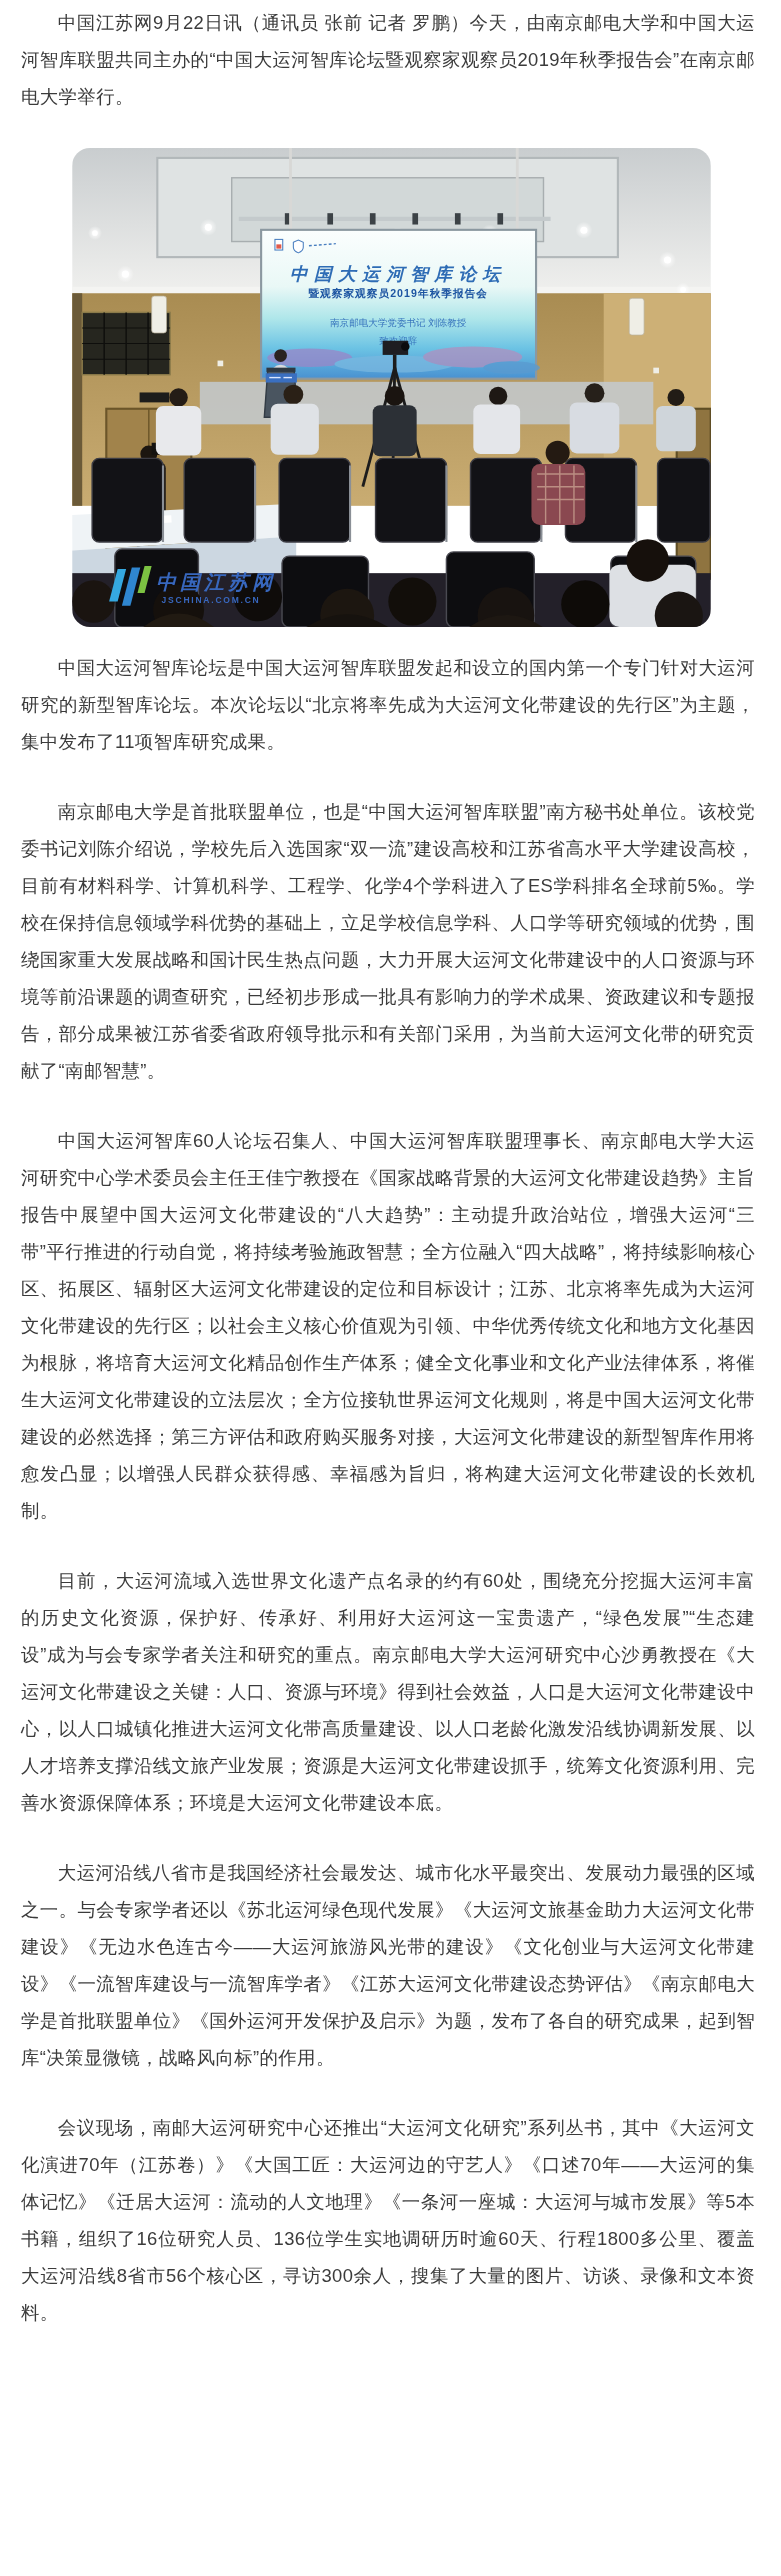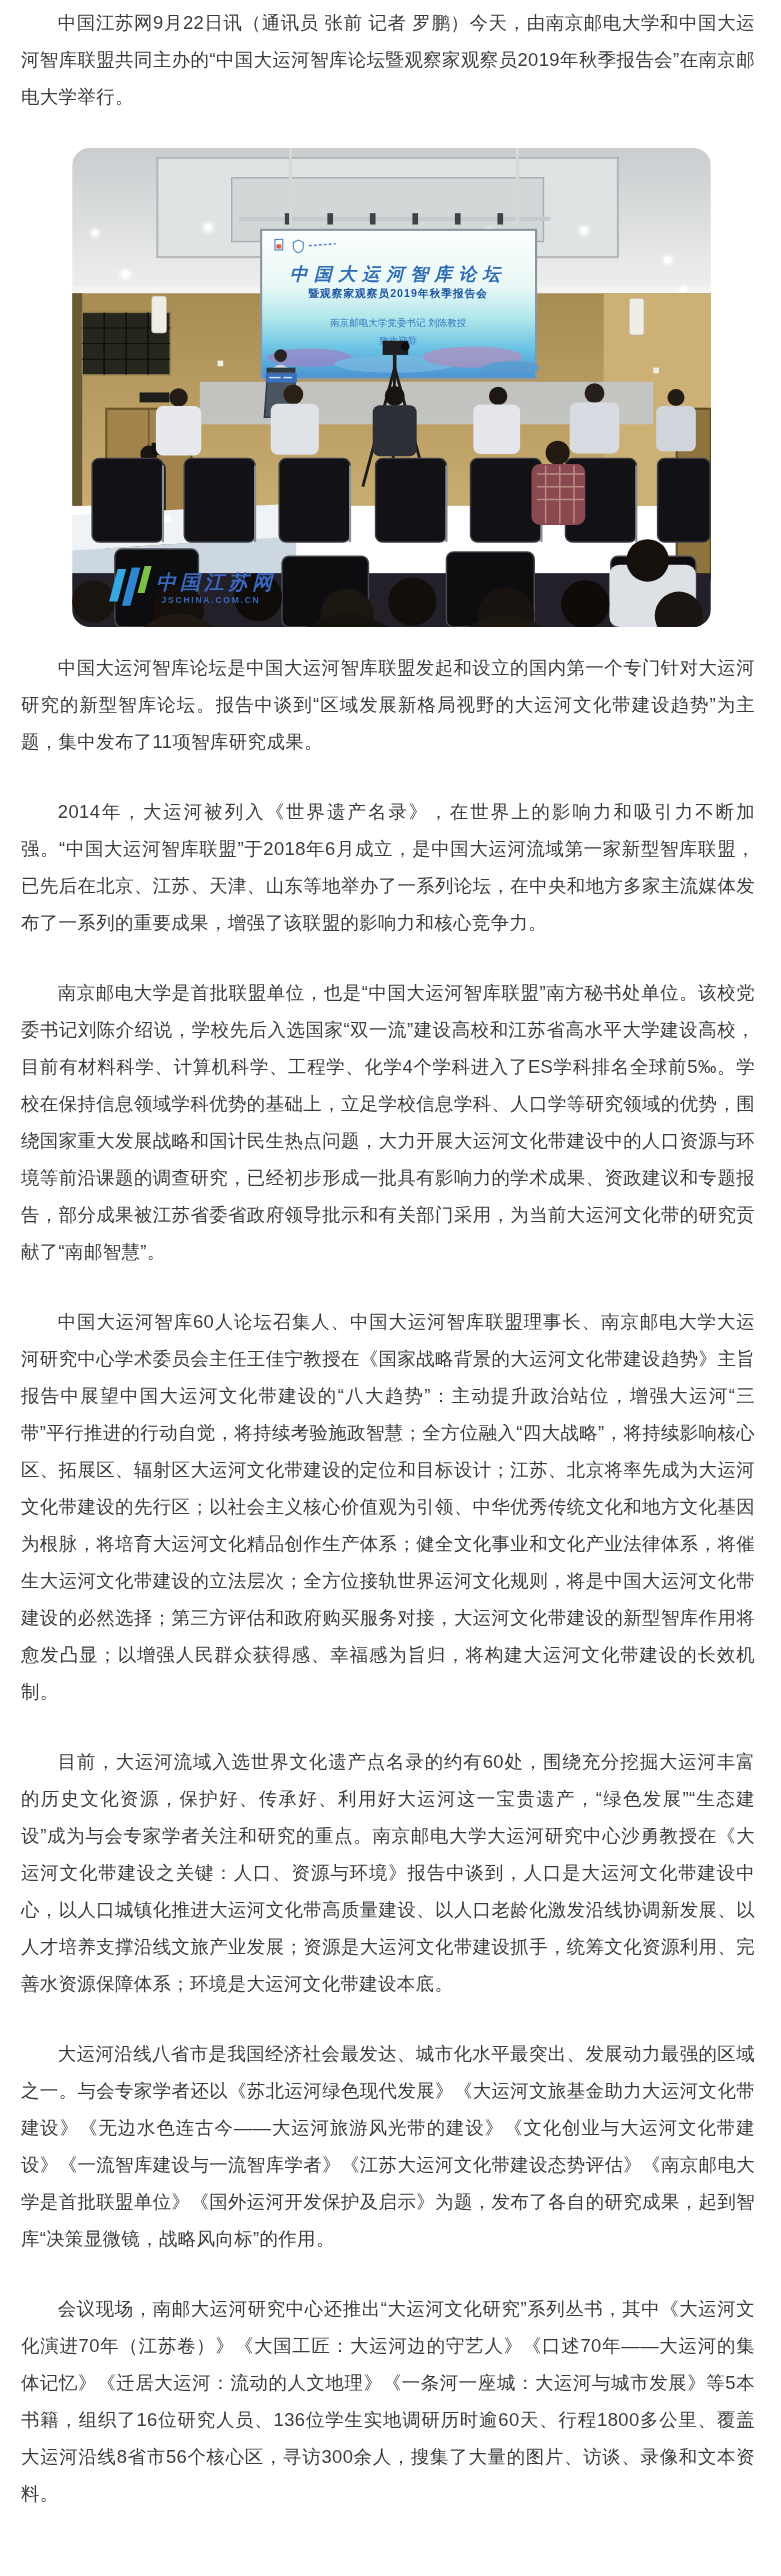--- a/index.html
+++ b/index.html
@@ -291,22 +291,21 @@
           <polygon points="70,646 84,592 96,592 82,646" fill="#2f86d0"></polygon>
           <polygon points="92,628 102,590 112,590 102,628" fill="#7cc242"></polygon>
           <rect x="96" y="636" width="12" height="10" fill="#7cc242" transform="skewX(-16)"></rect>
         </g>
         <text x="118" y="622" font-size="28" font-weight="bold" font-style="italic" letter-spacing="6" fill="#3a6cc8" opacity="0.95">中国江苏网</text>
         <text x="126" y="642" font-size="12" font-weight="bold" letter-spacing="2.5" fill="#3a6cc8" opacity="0.95">JSCHINA.COM.CN</text>
       </g>
     </svg>
   </figure>
 
-  <p class="para">中国大运河智库论坛是中国大运河智库联盟发起和设立的国内第一个专门针对大运河研究的新型智库论坛。报告中谈到“区域发展新格局视野的大运河文化带建设趋势”为主题，集中发布了11项智库研究成果。</p>
-  <p class="para">2014年，大运河被列入《世界遗产名录》，在世界上的影响力和吸引力不断加强。“中国大运河智库联盟”于2018年6月成立，是中国大运河流域第一家新型智库联盟，已先后在北京、江苏、天津、山东等地举办了一系列论坛，在中央和地方多家主流媒体发布了一系列的重要成果，增强了该联盟的影响力和核心竞争力。</p>
+  <p class="para">中国大运河智库论坛是中国大运河智库联盟发起和设立的国内第一个专门针对大运河研究的新型智库论坛。本次论坛以“北京将率先成为大运河文化带建设的先行区”为主题，集中发布了11项智库研究成果。</p>
   <p class="para">南京邮电大学是首批联盟单位，也是“中国大运河智库联盟”南方秘书处单位。该校党委书记刘陈介绍说，学校先后入选国家“双一流”建设高校和江苏省高水平大学建设高校，目前有材料科学、计算机科学、工程学、化学4个学科进入了ES学科排名全球前5‰。学校在保持信息领域学科优势的基础上，立足学校信息学科、人口学等研究领域的优势，围绕国家重大发展战略和国计民生热点问题，大力开展大运河文化带建设中的人口资源与环境等前沿课题的调查研究，已经初步形成一批具有影响力的学术成果、资政建议和专题报告，部分成果被江苏省委省政府领导批示和有关部门采用，为当前大运河文化带的研究贡献了“南邮智慧”。</p>
   <p class="para">中国大运河智库60人论坛召集人、中国大运河智库联盟理事长、南京邮电大学大运河研究中心学术委员会主任王佳宁教授在《国家战略背景的大运河文化带建设趋势》主旨报告中展望中国大运河文化带建设的“八大趋势”：主动提升政治站位，增强大运河“三带”平行推进的行动自觉，将持续考验施政智慧；全方位融入“四大战略”，将持续影响核心区、拓展区、辐射区大运河文化带建设的定位和目标设计；江苏、北京将率先成为大运河文化带建设的先行区；以社会主义核心价值观为引领、中华优秀传统文化和地方文化基因为根脉，将培育大运河文化精品创作生产体系；健全文化事业和文化产业法律体系，将催生大运河文化带建设的立法层次；全方位接轨世界运河文化规则，将是中国大运河文化带建设的必然选择；第三方评估和政府购买服务对接，大运河文化带建设的新型智库作用将愈发凸显；以增强人民群众获得感、幸福感为旨归，将构建大运河文化带建设的长效机制。</p>
-  <p class="para">目前，大运河流域入选世界文化遗产点名录的约有60处，围绕充分挖掘大运河丰富的历史文化资源，保护好、传承好、利用好大运河这一宝贵遗产，“绿色发展”“生态建设”成为与会专家学者关注和研究的重点。南京邮电大学大运河研究中心沙勇教授在《大运河文化带建设之关键：人口、资源与环境》报告中谈到，人口是大运河文化带建设中心，以人口城镇化推进大运河文化带高质量建设、以人口老龄化激发沿线协调新发展、以人才培养支撑沿线文旅产业发展；资源是大运河文化带建设抓手，统筹文化资源利用、完善水资源保障体系；环境是大运河文化带建设本底。</p>
+  <p class="para">目前，大运河流域入选世界文化遗产点名录的约有60处，围绕充分挖掘大运河丰富的历史文化资源，保护好、传承好、利用好大运河这一宝贵遗产，“绿色发展”“生态建设”成为与会专家学者关注和研究的重点。南京邮电大学大运河研究中心沙勇教授在《大运河文化带建设之关键：人口、资源与环境》得到社会效益，人口是大运河文化带建设中心，以人口城镇化推进大运河文化带高质量建设、以人口老龄化激发沿线协调新发展、以人才培养支撑沿线文旅产业发展；资源是大运河文化带建设抓手，统筹文化资源利用、完善水资源保障体系；环境是大运河文化带建设本底。</p>
   <p class="para">大运河沿线八省市是我国经济社会最发达、城市化水平最突出、发展动力最强的区域之一。与会专家学者还以《苏北运河绿色现代发展》《大运河文旅基金助力大运河文化带建设》《无边水色连古今——大运河旅游风光带的建设》《文化创业与大运河文化带建设》《一流智库建设与一流智库学者》《江苏大运河文化带建设态势评估》《南京邮电大学是首批联盟单位》《国外运河开发保护及启示》为题，发布了各自的研究成果，起到智库“决策显微镜，战略风向标”的作用。</p>
   <p class="para">会议现场，南邮大运河研究中心还推出“大运河文化研究”系列丛书，其中《大运河文化演进70年（江苏卷）》《大国工匠：大运河边的守艺人》《口述70年——大运河的集体记忆》《迁居大运河：流动的人文地理》《一条河一座城：大运河与城市发展》等5本书籍，组织了16位研究人员、136位学生实地调研历时逾60天、行程1800多公里、覆盖大运河沿线8省市56个核心区，寻访300余人，搜集了大量的图片、访谈、录像和文本资料。</p>
 
 </div>
 
 
 </body></html>

